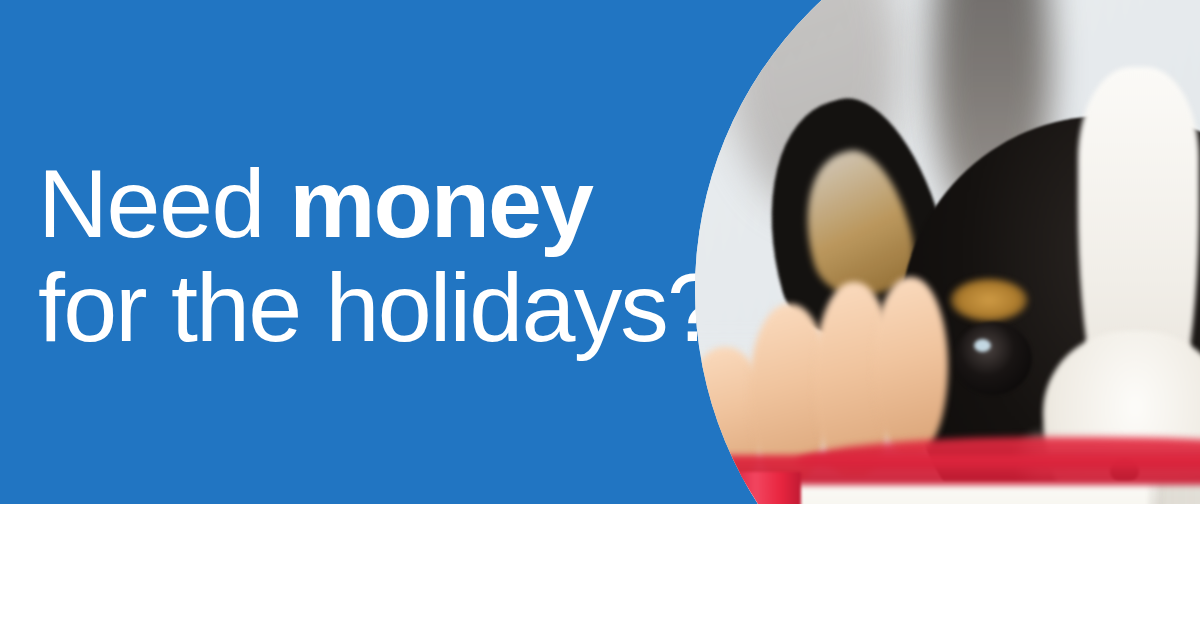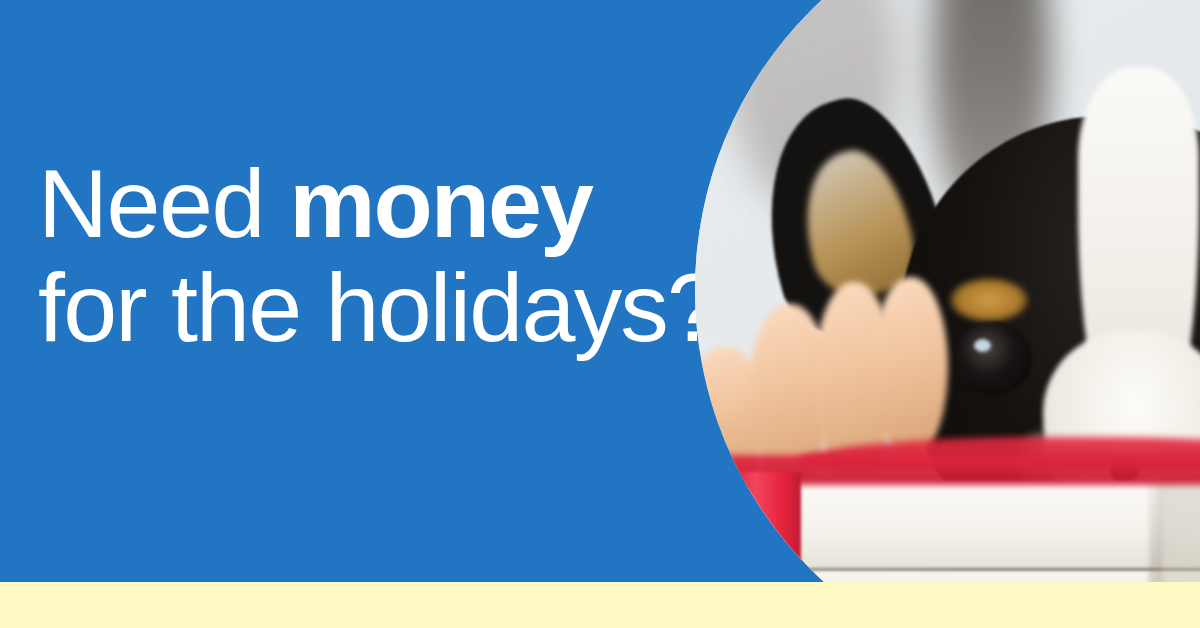--- a/index.html
+++ b/index.html
@@ -1,20 +1,20 @@
 <!DOCTYPE html>
 <html><head>
 <meta charset="utf-8">
 <style>
   html,body{margin:0;padding:0;background:#fff;}
   body{font-family:"Liberation Sans","DejaVu Sans",sans-serif;}
 
   .banner{
     position:relative;
-    width:1200px;height:628px;
+    width:1200px;height:504px;
     overflow:hidden;
     background:#fef9c3;
   }
 
   
   .stage{
     position:absolute;left:0;top:0;width:1200px;height:582px;
     background:#2175c2;
     overflow:hidden;
   }

